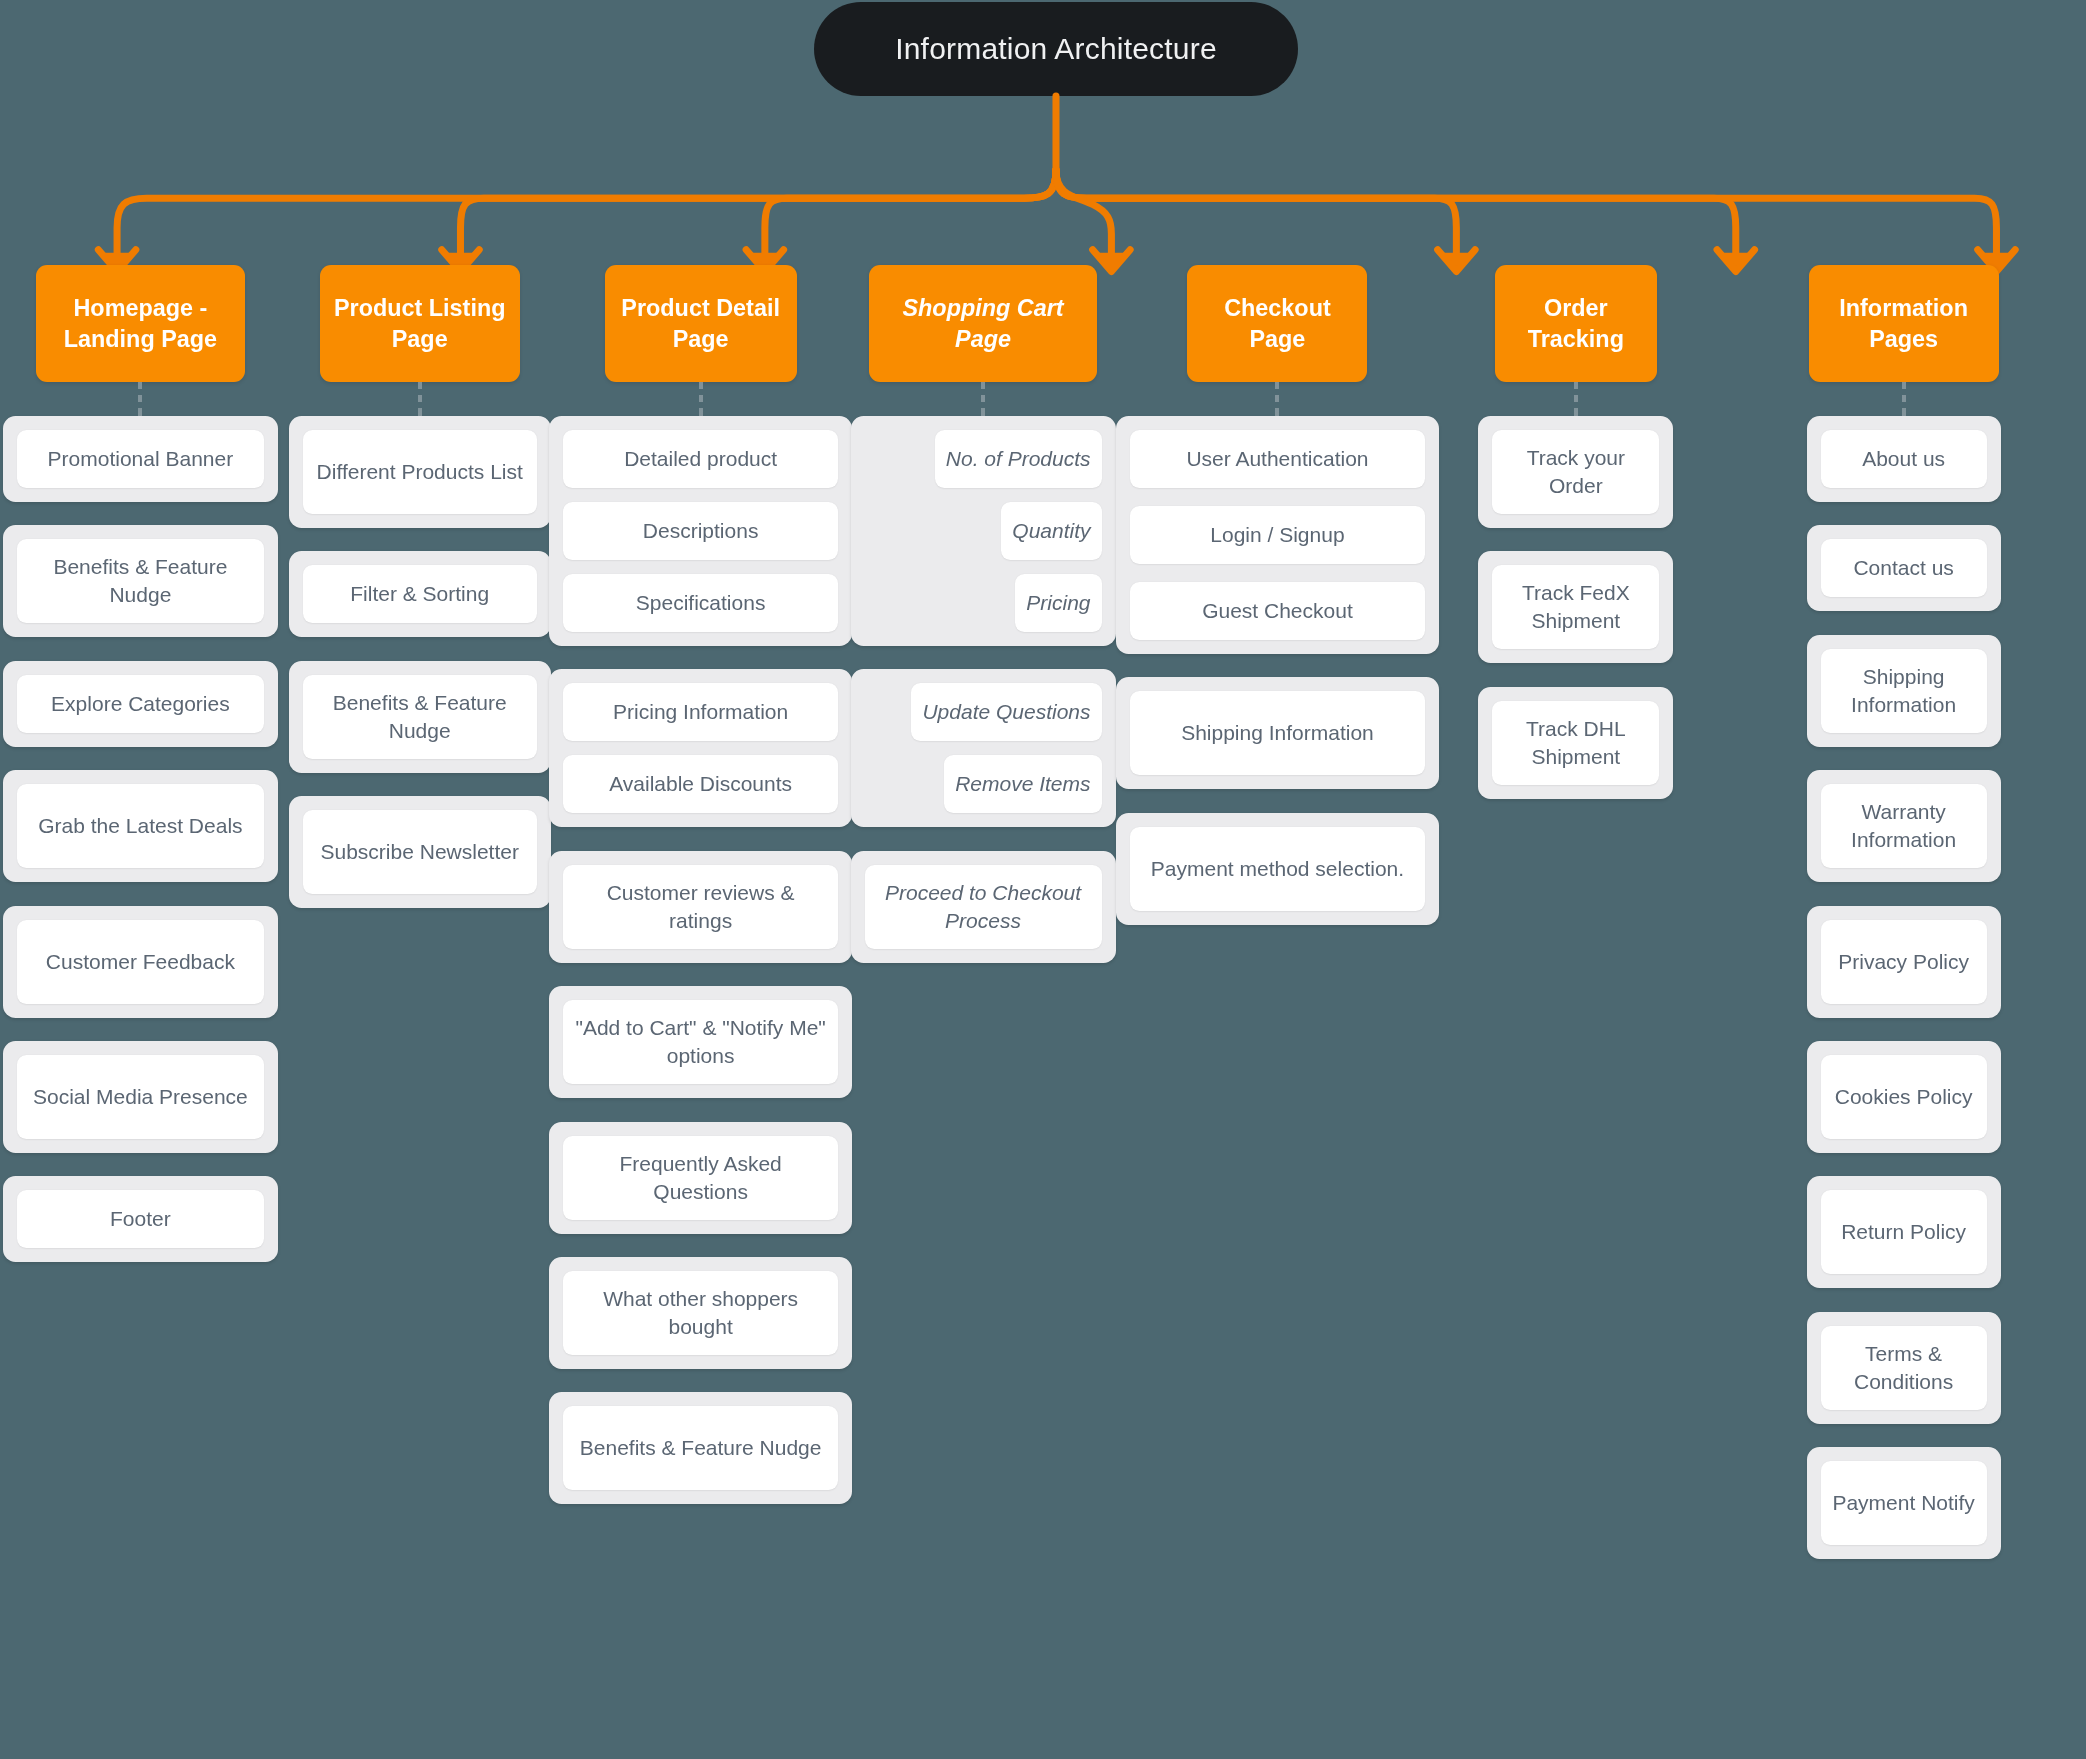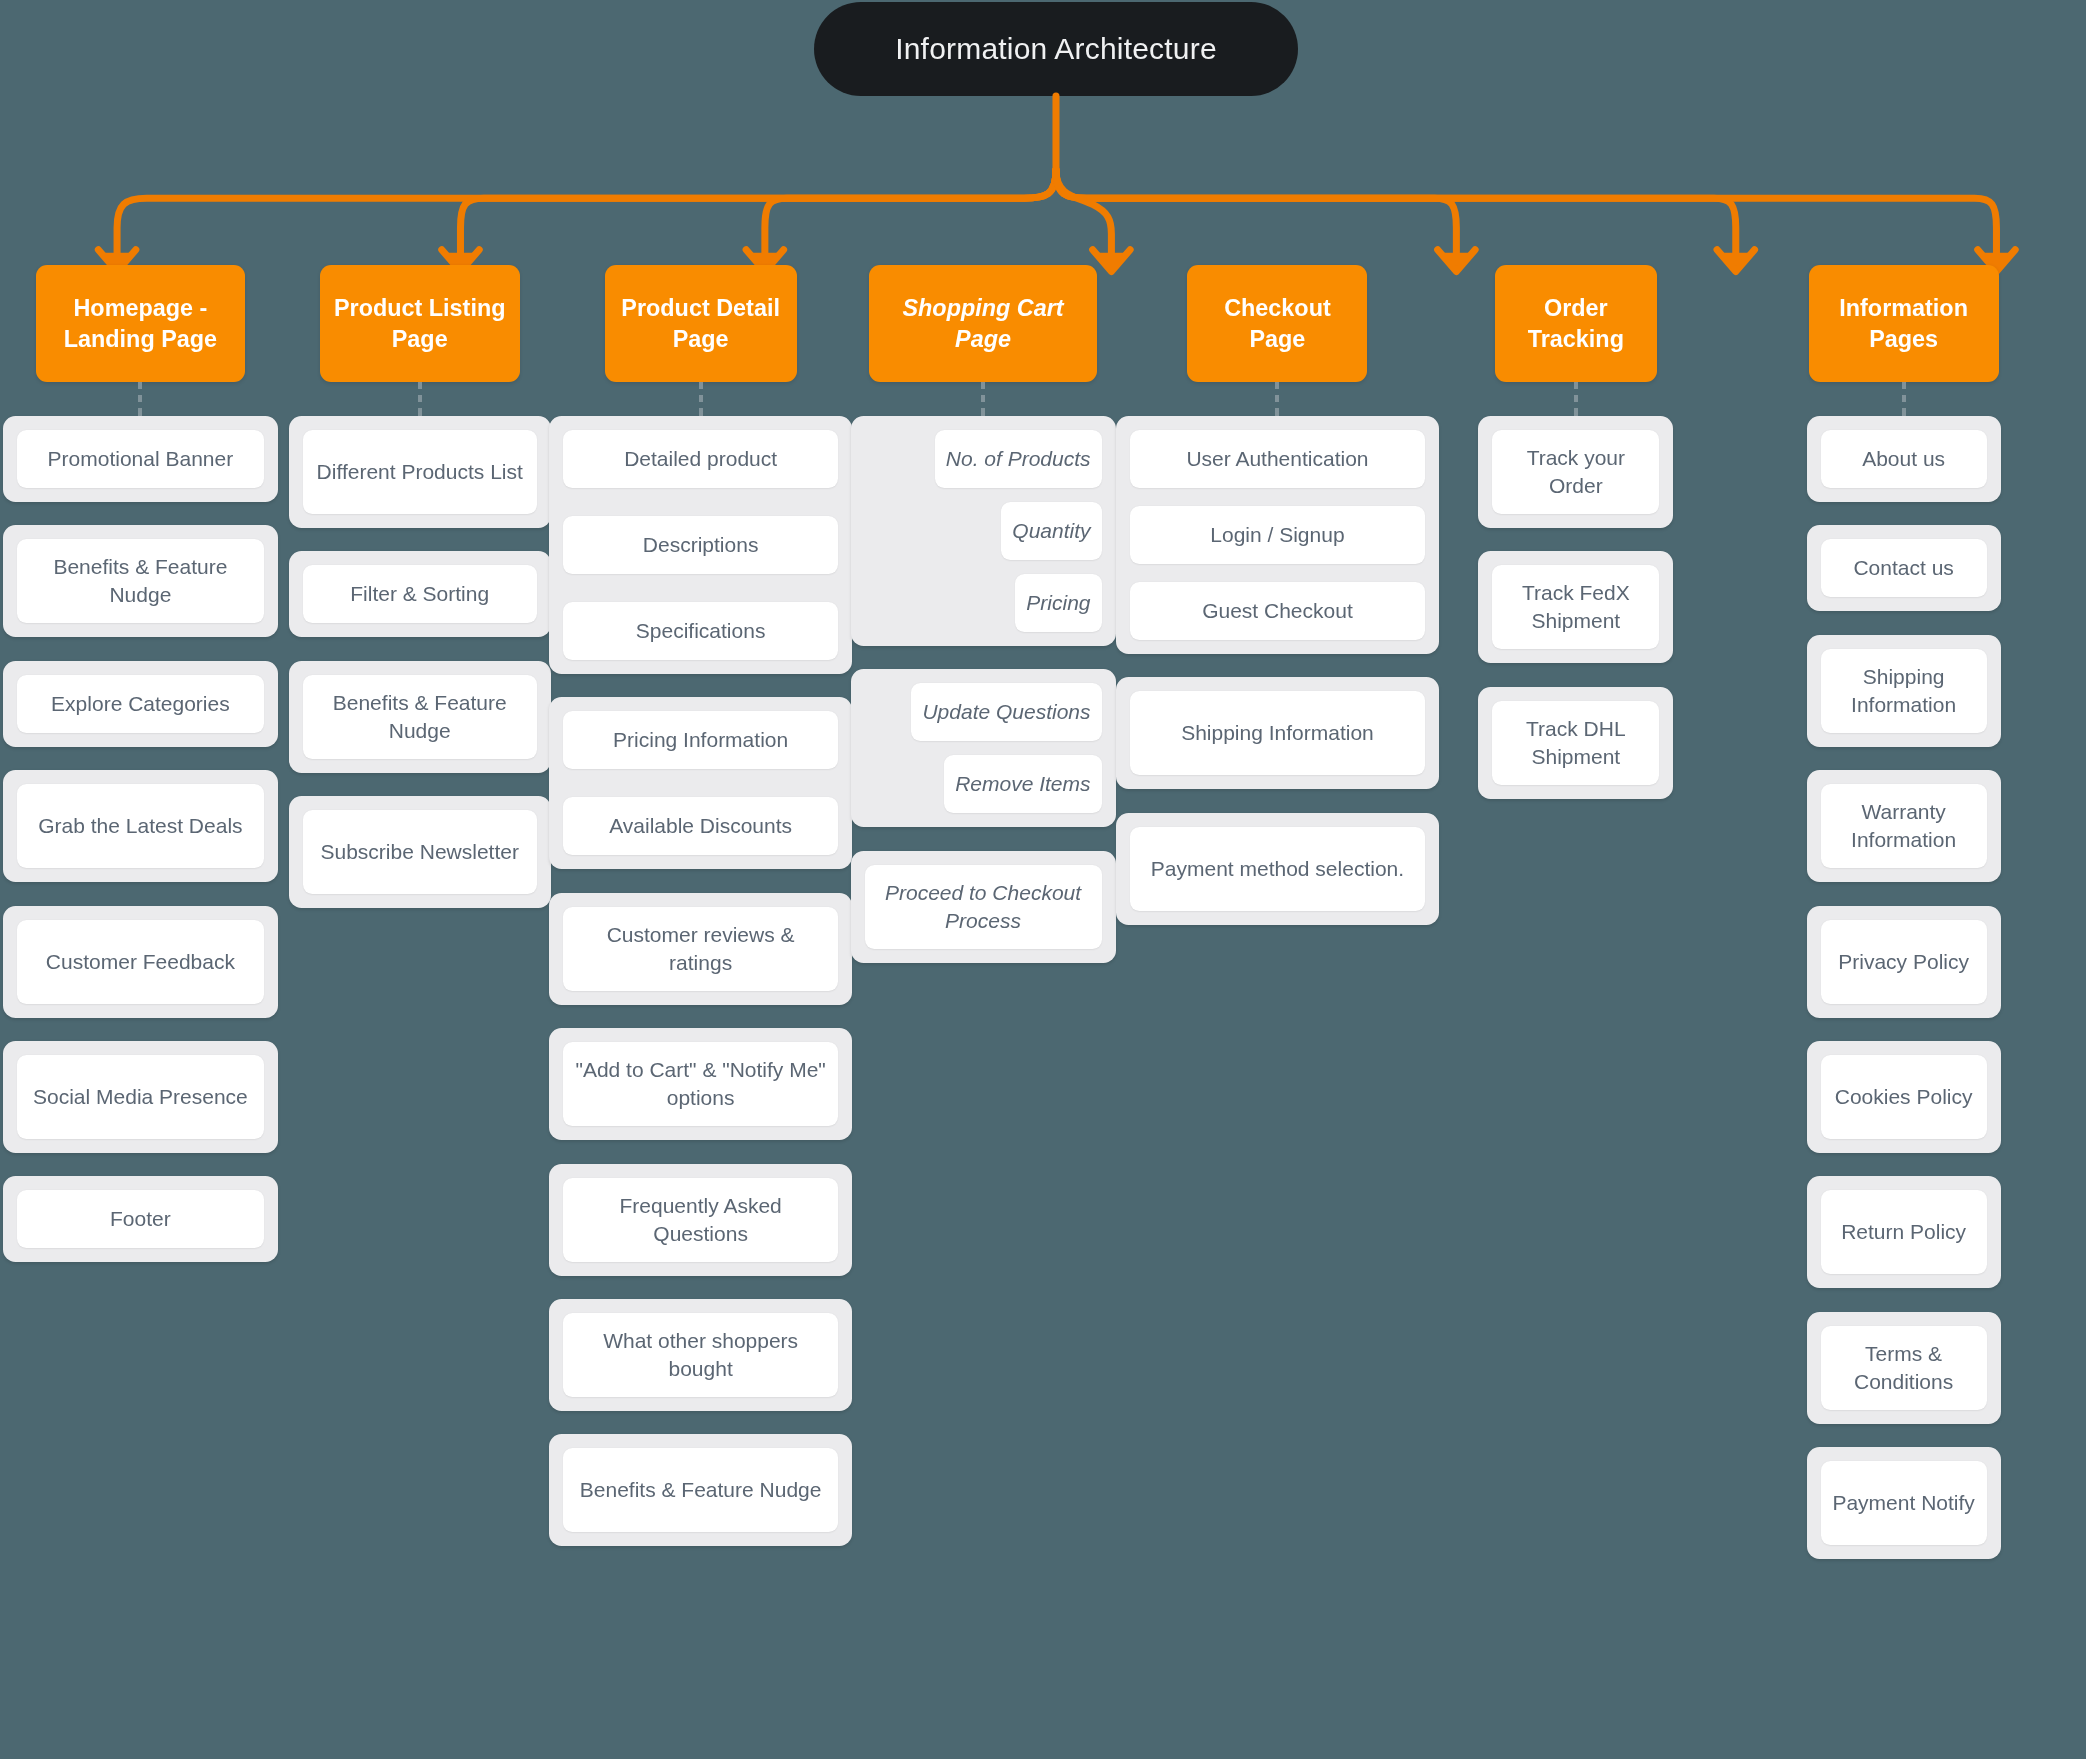--- a/index.html
+++ b/index.html
@@ -97,21 +97,21 @@
   .group{
     background:#ebebed;
     border-radius:12.5px;
     padding:14px;
     margin-bottom:23.4px;
     box-shadow:0 1.6px 3.1px rgba(0,0,0,.12);
     display:flex; flex-direction:column; gap:14px;
   }
   .col-0 .group{ width:275px; }
   .col-1 .group{ width:262px; }
-  .col-2 .group{ width:303px;gap:28px; }
+  .col-2 .group{ width:303px; }
   .col-3 .group{ width:265px;align-items:flex-end; }
   .col-4 .group{ width:323px;gap:18px; }
   .col-5 .group{ width:195px; }
   .col-6 .group{ width:194px; }
 
   .card{
     background:#ffffff;
     border-radius:9.4px;
     color:#5b6673;
     font-size:21px;

